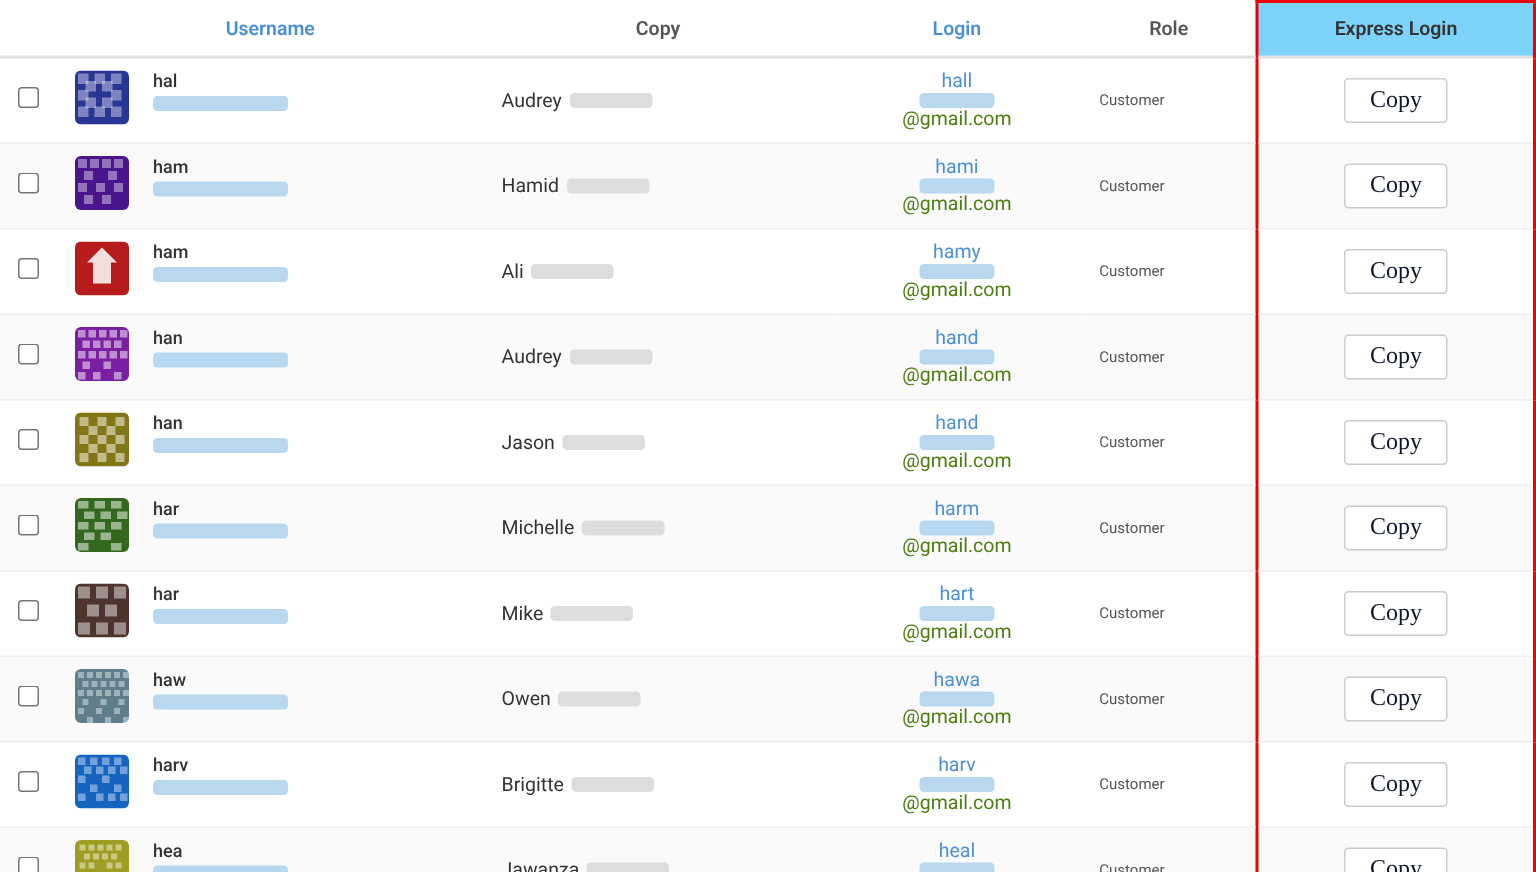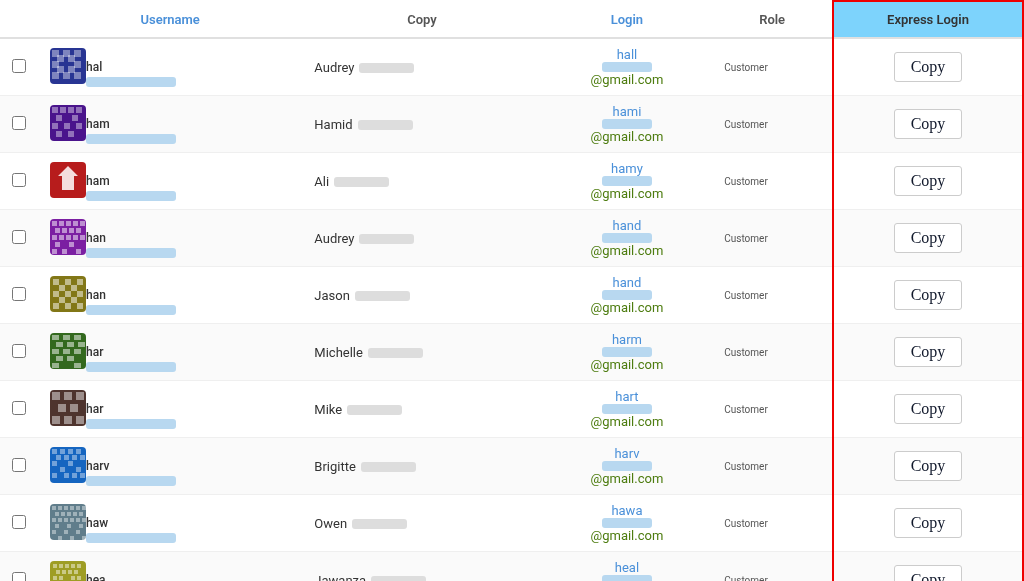--- a/index.html
+++ b/index.html
@@ -53,22 +53,22 @@
     }
     tbody tr:last-child td.col-express {
       border-bottom: 2px solid #e00;
     }
     .checkbox-cell {
       width: 30px;
       text-align: center;
     }
     .username-cell {
       display: flex;
-      align-items: flex-end;
-      gap: 0;
+      align-items: flex-start;
+      gap: 16px;
     }
     .username-text {
       display: flex;
       flex-direction: column;
       gap: 3px;
     }
     .username-prefix {
       font-size: 12px;
       color: #333;
       font-weight: 500;
@@ -383,62 +383,20 @@
               <div class="username-text">
                 <span class="username-prefix">har</span>
                 <div class="redact-bar medium"></div>
               </div>
             </div>
           </td>
           <td><span class="name-first">Mike</span><span class="name-redact"></span></td>
           <td>
             <div class="email-parts">
               <span class="email-prefix">hart</span>
-              <span class="email-redact"></span>
-              <span class="email-suffix">@gmail.com</span>
-            </div>
-          </td>
-          <td class="role-cell">Customer</td>
-          <td class="col-express"><button class="copy-btn">Copy</button></td>
-        </tr>
-        <tr>
-          <td class="checkbox-cell"><input type="checkbox" style=""></td>
-          <td>
-            <div class="username-cell">
-              <span><svg width="36" height="36" xmlns="http://www.w3.org/2000/svg">
-                  <rect width="36" height="36" rx="4" fill="#1565c0"></rect>
-                  <g fill="rgba(255,255,255,0.4)">
-                    <rect x="2" y="2" width="5" height="5"></rect>
-                    <rect x="10" y="2" width="5" height="5"></rect>
-                    <rect x="18" y="2" width="5" height="5"></rect>
-                    <rect x="26" y="2" width="5" height="5"></rect>
-                    <rect x="6" y="8" width="5" height="5"></rect>
-                    <rect x="14" y="8" width="5" height="5"></rect>
-                    <rect x="22" y="8" width="5" height="5"></rect>
-                    <rect x="30" y="8" width="5" height="5"></rect>
-                    <rect x="2" y="14" width="5" height="5"></rect>
-                    <rect x="18" y="14" width="5" height="5"></rect>
-                    <rect x="10" y="20" width="5" height="5"></rect>
-                    <rect x="26" y="20" width="5" height="5"></rect>
-                    <rect x="2" y="26" width="5" height="5"></rect>
-                    <rect x="14" y="26" width="5" height="5"></rect>
-                    <rect x="22" y="26" width="5" height="5"></rect>
-                    <rect x="30" y="26" width="5" height="5"></rect>
-                  </g>
-                </svg></span>
-              <div class="username-text">
-                <span class="username-prefix">harv</span>
-                <div class="redact-bar medium"></div>
-              </div>
-            </div>
-          </td>
-          <td><span class="name-first">Brigitte</span><span class="name-redact"></span></td>
-          <td>
-            <div class="email-parts">
-              <span class="email-prefix">harv</span>
               <span class="email-redact"></span>
               <span class="email-suffix">@gmail.com</span>
             </div>
           </td>
           <td class="role-cell">Customer</td>
           <td class="col-express"><button class="copy-btn">Copy</button></td>
         </tr>
         <tr>
           <td class="checkbox-cell"><input type="checkbox" style=""></td>
           <td>
@@ -489,20 +447,62 @@
             </div>
           </td>
           <td class="role-cell">Customer</td>
           <td class="col-express"><button class="copy-btn">Copy</button></td>
         </tr>
         <tr>
           <td class="checkbox-cell"><input type="checkbox" style=""></td>
           <td>
             <div class="username-cell">
               <span><svg width="36" height="36" xmlns="http://www.w3.org/2000/svg">
+                  <rect width="36" height="36" rx="4" fill="#1565c0"></rect>
+                  <g fill="rgba(255,255,255,0.4)">
+                    <rect x="2" y="2" width="5" height="5"></rect>
+                    <rect x="10" y="2" width="5" height="5"></rect>
+                    <rect x="18" y="2" width="5" height="5"></rect>
+                    <rect x="26" y="2" width="5" height="5"></rect>
+                    <rect x="6" y="8" width="5" height="5"></rect>
+                    <rect x="14" y="8" width="5" height="5"></rect>
+                    <rect x="22" y="8" width="5" height="5"></rect>
+                    <rect x="30" y="8" width="5" height="5"></rect>
+                    <rect x="2" y="14" width="5" height="5"></rect>
+                    <rect x="18" y="14" width="5" height="5"></rect>
+                    <rect x="10" y="20" width="5" height="5"></rect>
+                    <rect x="26" y="20" width="5" height="5"></rect>
+                    <rect x="2" y="26" width="5" height="5"></rect>
+                    <rect x="14" y="26" width="5" height="5"></rect>
+                    <rect x="22" y="26" width="5" height="5"></rect>
+                    <rect x="30" y="26" width="5" height="5"></rect>
+                  </g>
+                </svg></span>
+              <div class="username-text">
+                <span class="username-prefix">harv</span>
+                <div class="redact-bar medium"></div>
+              </div>
+            </div>
+          </td>
+          <td><span class="name-first">Brigitte</span><span class="name-redact"></span></td>
+          <td>
+            <div class="email-parts">
+              <span class="email-prefix">harv</span>
+              <span class="email-redact"></span>
+              <span class="email-suffix">@gmail.com</span>
+            </div>
+          </td>
+          <td class="role-cell">Customer</td>
+          <td class="col-express"><button class="copy-btn">Copy</button></td>
+        </tr>
+        <tr>
+          <td class="checkbox-cell"><input type="checkbox" style=""></td>
+          <td>
+            <div class="username-cell">
+              <span><svg width="36" height="36" xmlns="http://www.w3.org/2000/svg">
                   <rect width="36" height="36" rx="4" fill="#9e9d24"></rect>
                   <g fill="rgba(255,255,255,0.45)">
                     <rect x="3" y="3" width="4" height="4"></rect>
                     <rect x="9" y="3" width="4" height="4"></rect>
                     <rect x="15" y="3" width="4" height="4"></rect>
                     <rect x="21" y="3" width="4" height="4"></rect>
                     <rect x="27" y="3" width="4" height="4"></rect>
                     <rect x="6" y="9" width="4" height="4"></rect>
                     <rect x="12" y="9" width="4" height="4"></rect>
                     <rect x="18" y="9" width="4" height="4"></rect>

